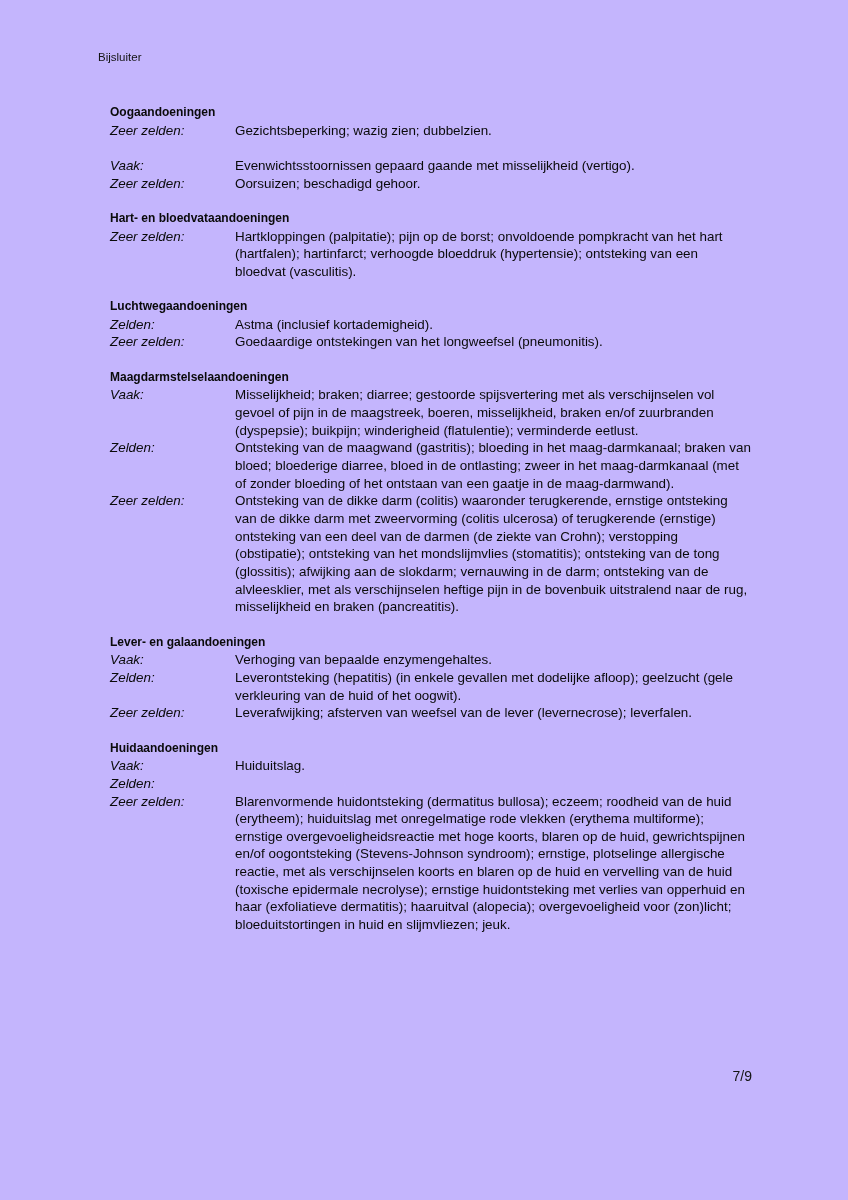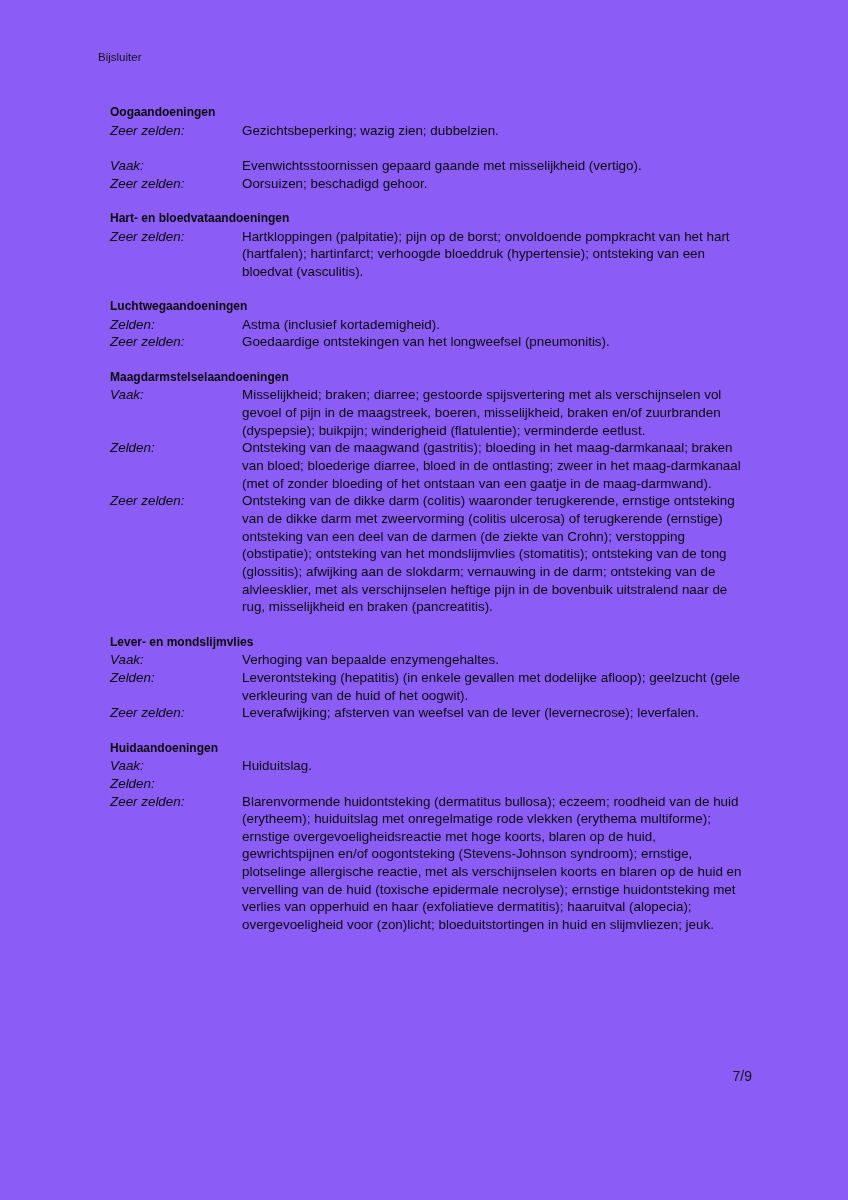--- a/index.html
+++ b/index.html
@@ -6,21 +6,21 @@
   html, body { background: #ffffff; }
   body {
     width: 848px; height: 1200px;
     position: relative;
     font-family: "Liberation Sans", sans-serif;
     color: #0a0a0a;
     overflow: hidden;
   }
   .page {
     position: absolute; inset: 0;
-    background: #8b5cf6;
+    background: #c4b5fd;
   }
   .doc-header {
     position: absolute;
     left: 98px; top: 50px;
     font-size: 11.5px;
     line-height: 14px;
     color: #141414;
   }
   .content {
     position: absolute;
@@ -34,21 +34,21 @@
     font-weight: bold;
     font-size: 12px;
     line-height: 17.65px;
   }
   .entry { display: flex; align-items: flex-start; }
   .freq {
     flex: 0 0 125px;
     width: 125px;
     font-style: italic;
   }
-  .desc { flex: 1 1 auto; min-width: 0; margin-left: 7px; }
+  .desc { flex: 1 1 auto; min-width: 0; }
   .doc-footer {
     position: absolute;
     top: 1069px; right: 96px;
     font-size: 14px;
     line-height: 15px;
     color: #141414;
   }
 </style>
 </head>
 <body>
@@ -115,21 +115,21 @@
     <div class="desc">Ontsteking van de maagwand (gastritis); bloeding in het maag-darmkanaal; braken van bloed; bloederige diarree, bloed in de ontlasting; zweer in het maag-darmkanaal (met of zonder bloeding of het ontstaan van een gaatje in de maag-darmwand).</div>
   </div>
 
   <div class="entry">
     <div class="freq">Zeer zelden:</div>
     <div class="desc">Ontsteking van de dikke darm (colitis) waaronder terugkerende, ernstige ontsteking van de dikke darm met zweervorming (colitis ulcerosa) of terugkerende (ernstige) ontsteking van een deel van de darmen (de ziekte van Crohn); verstopping (obstipatie); ontsteking van het mondslijmvlies (stomatitis); ontsteking van de tong (glossitis); afwijking aan de slokdarm; vernauwing in de darm; ontsteking van de alvleesklier, met als verschijnselen heftige pijn in de bovenbuik uitstralend naar de rug, misselijkheid en braken (pancreatitis).</div>
   </div>
 </section>
 
   <section class="section">
-    <h3 class="section-title">Lever- en mondslijmvlies</h3>
+    <h3 class="section-title">Lever- en galaandoeningen</h3>
 
   <div class="entry">
     <div class="freq">Vaak:</div>
     <div class="desc">Verhoging van bepaalde enzymengehaltes.</div>
   </div>
 
   <div class="entry">
     <div class="freq">Zelden:</div>
     <div class="desc">Leverontsteking (hepatitis) (in enkele gevallen met dodelijke afloop); geelzucht (gele verkleuring van de huid of het oogwit).</div>
   </div>

